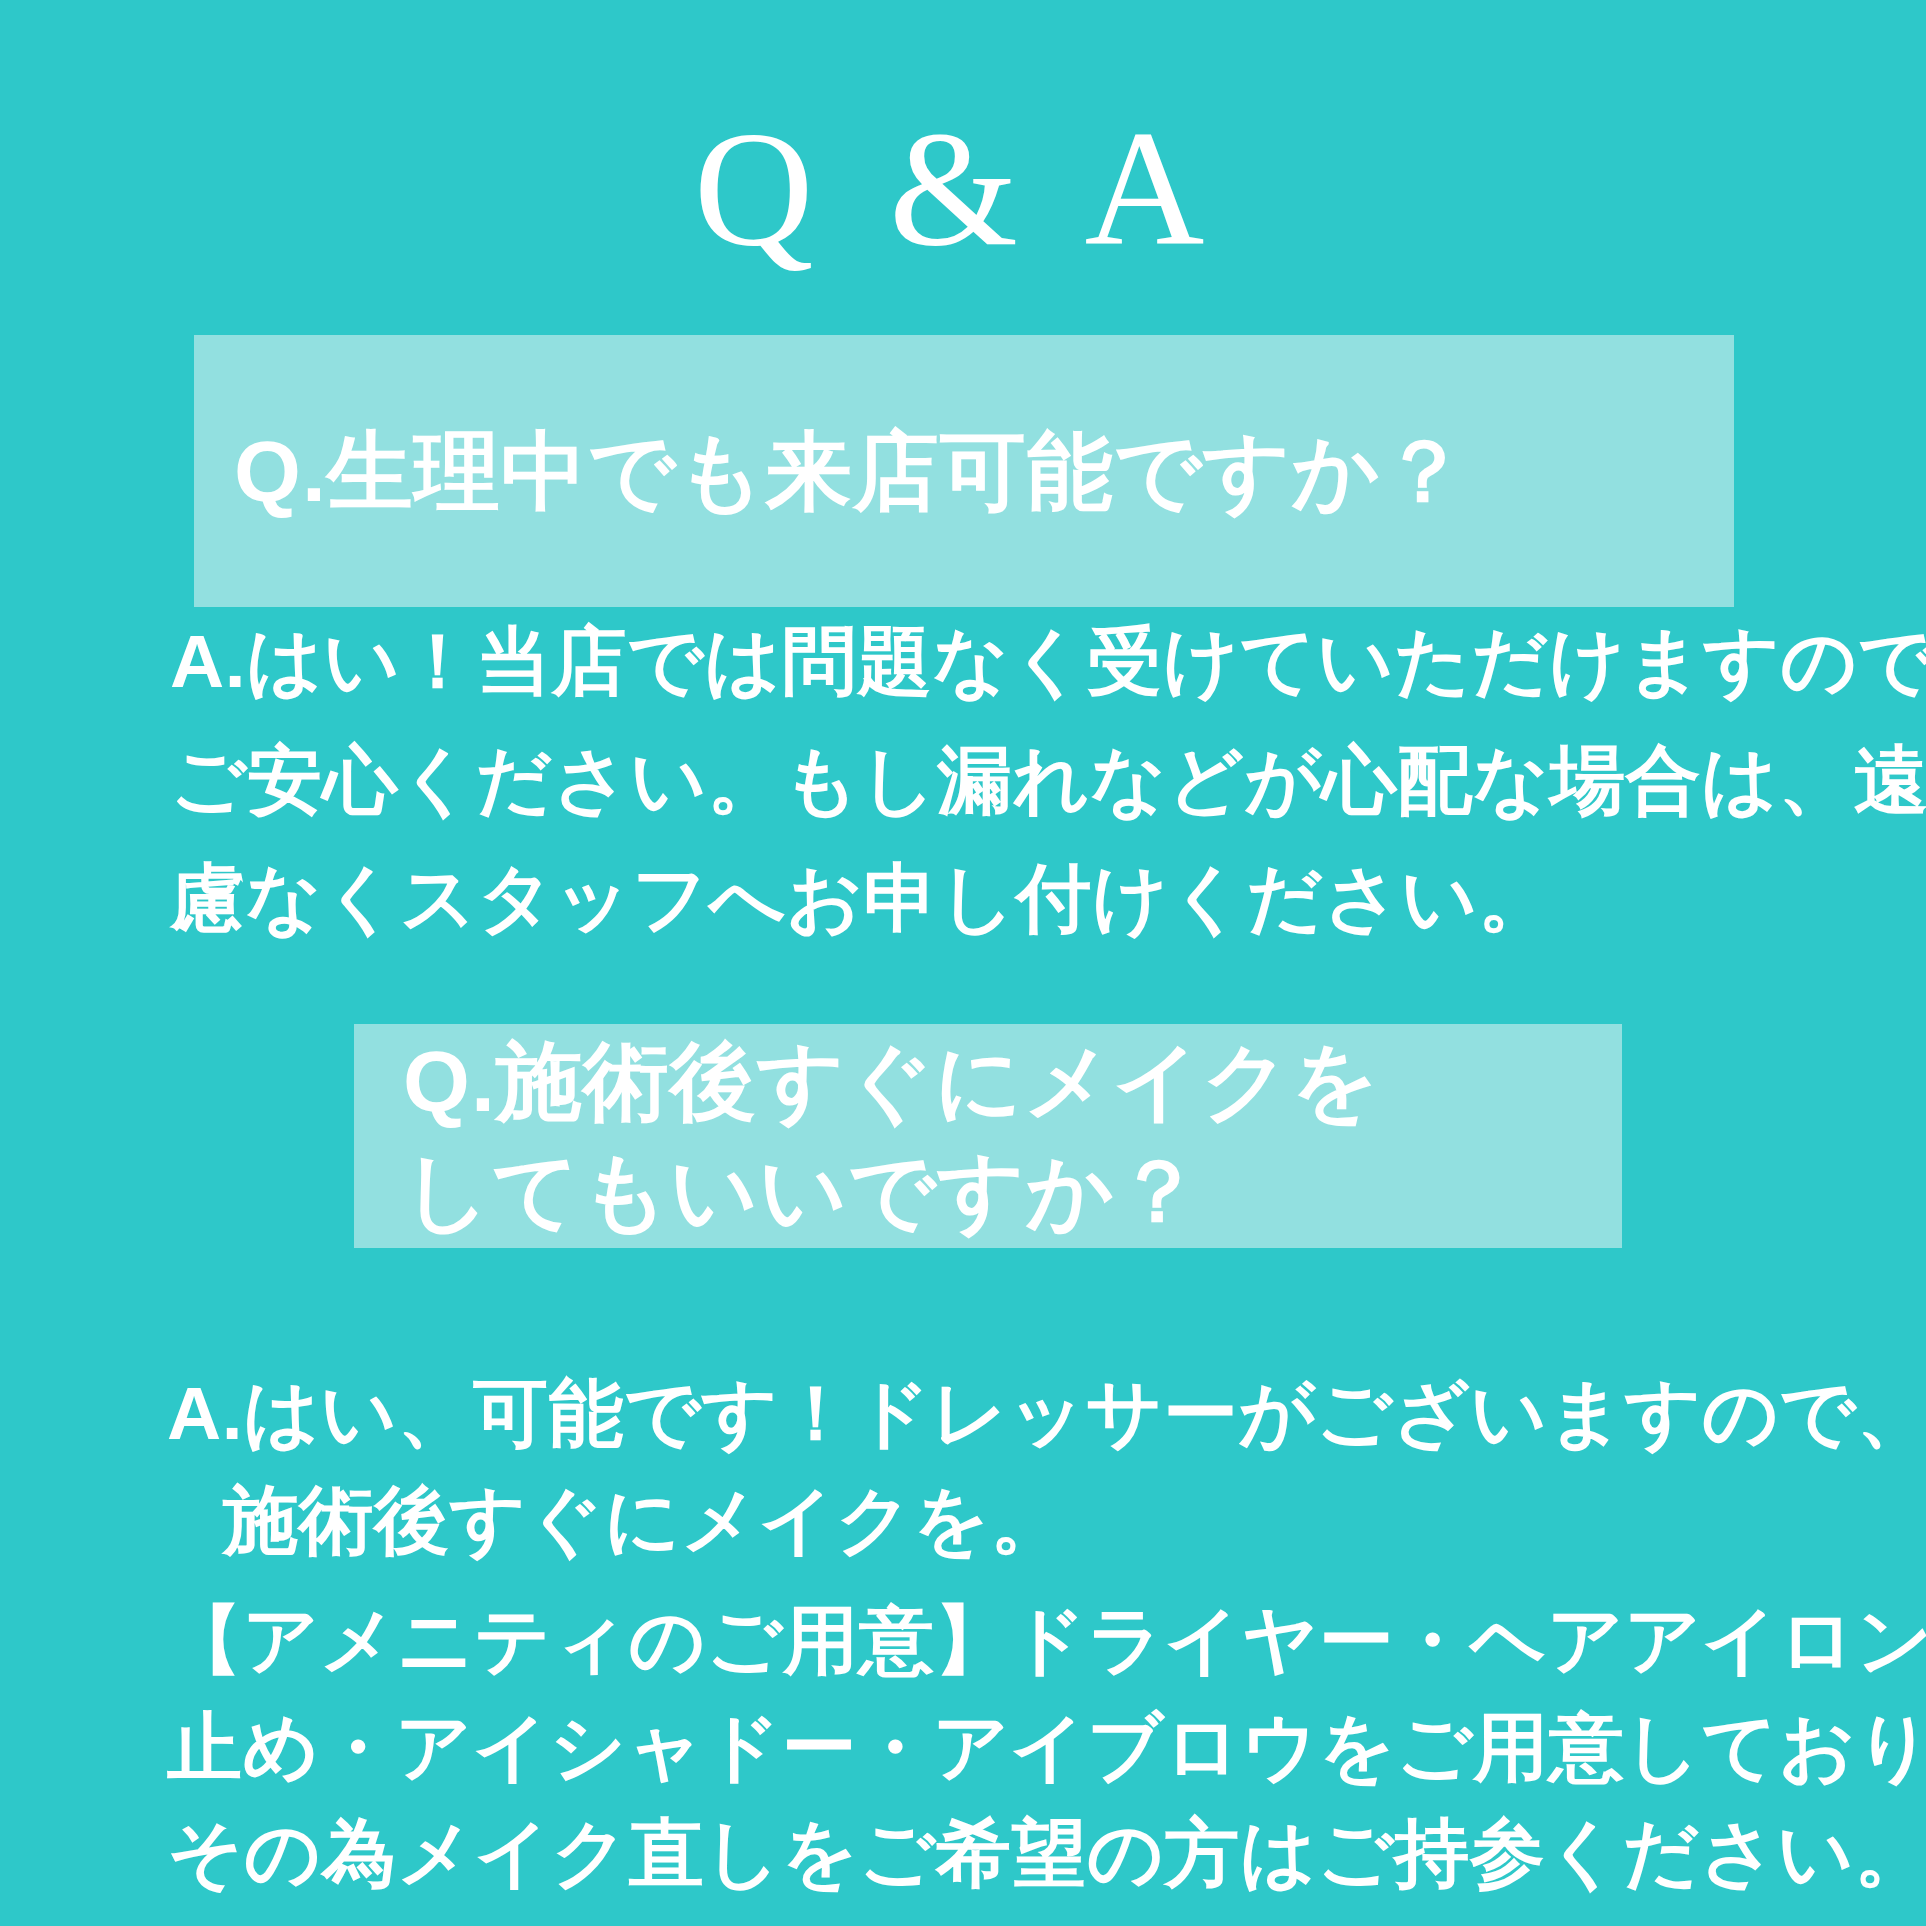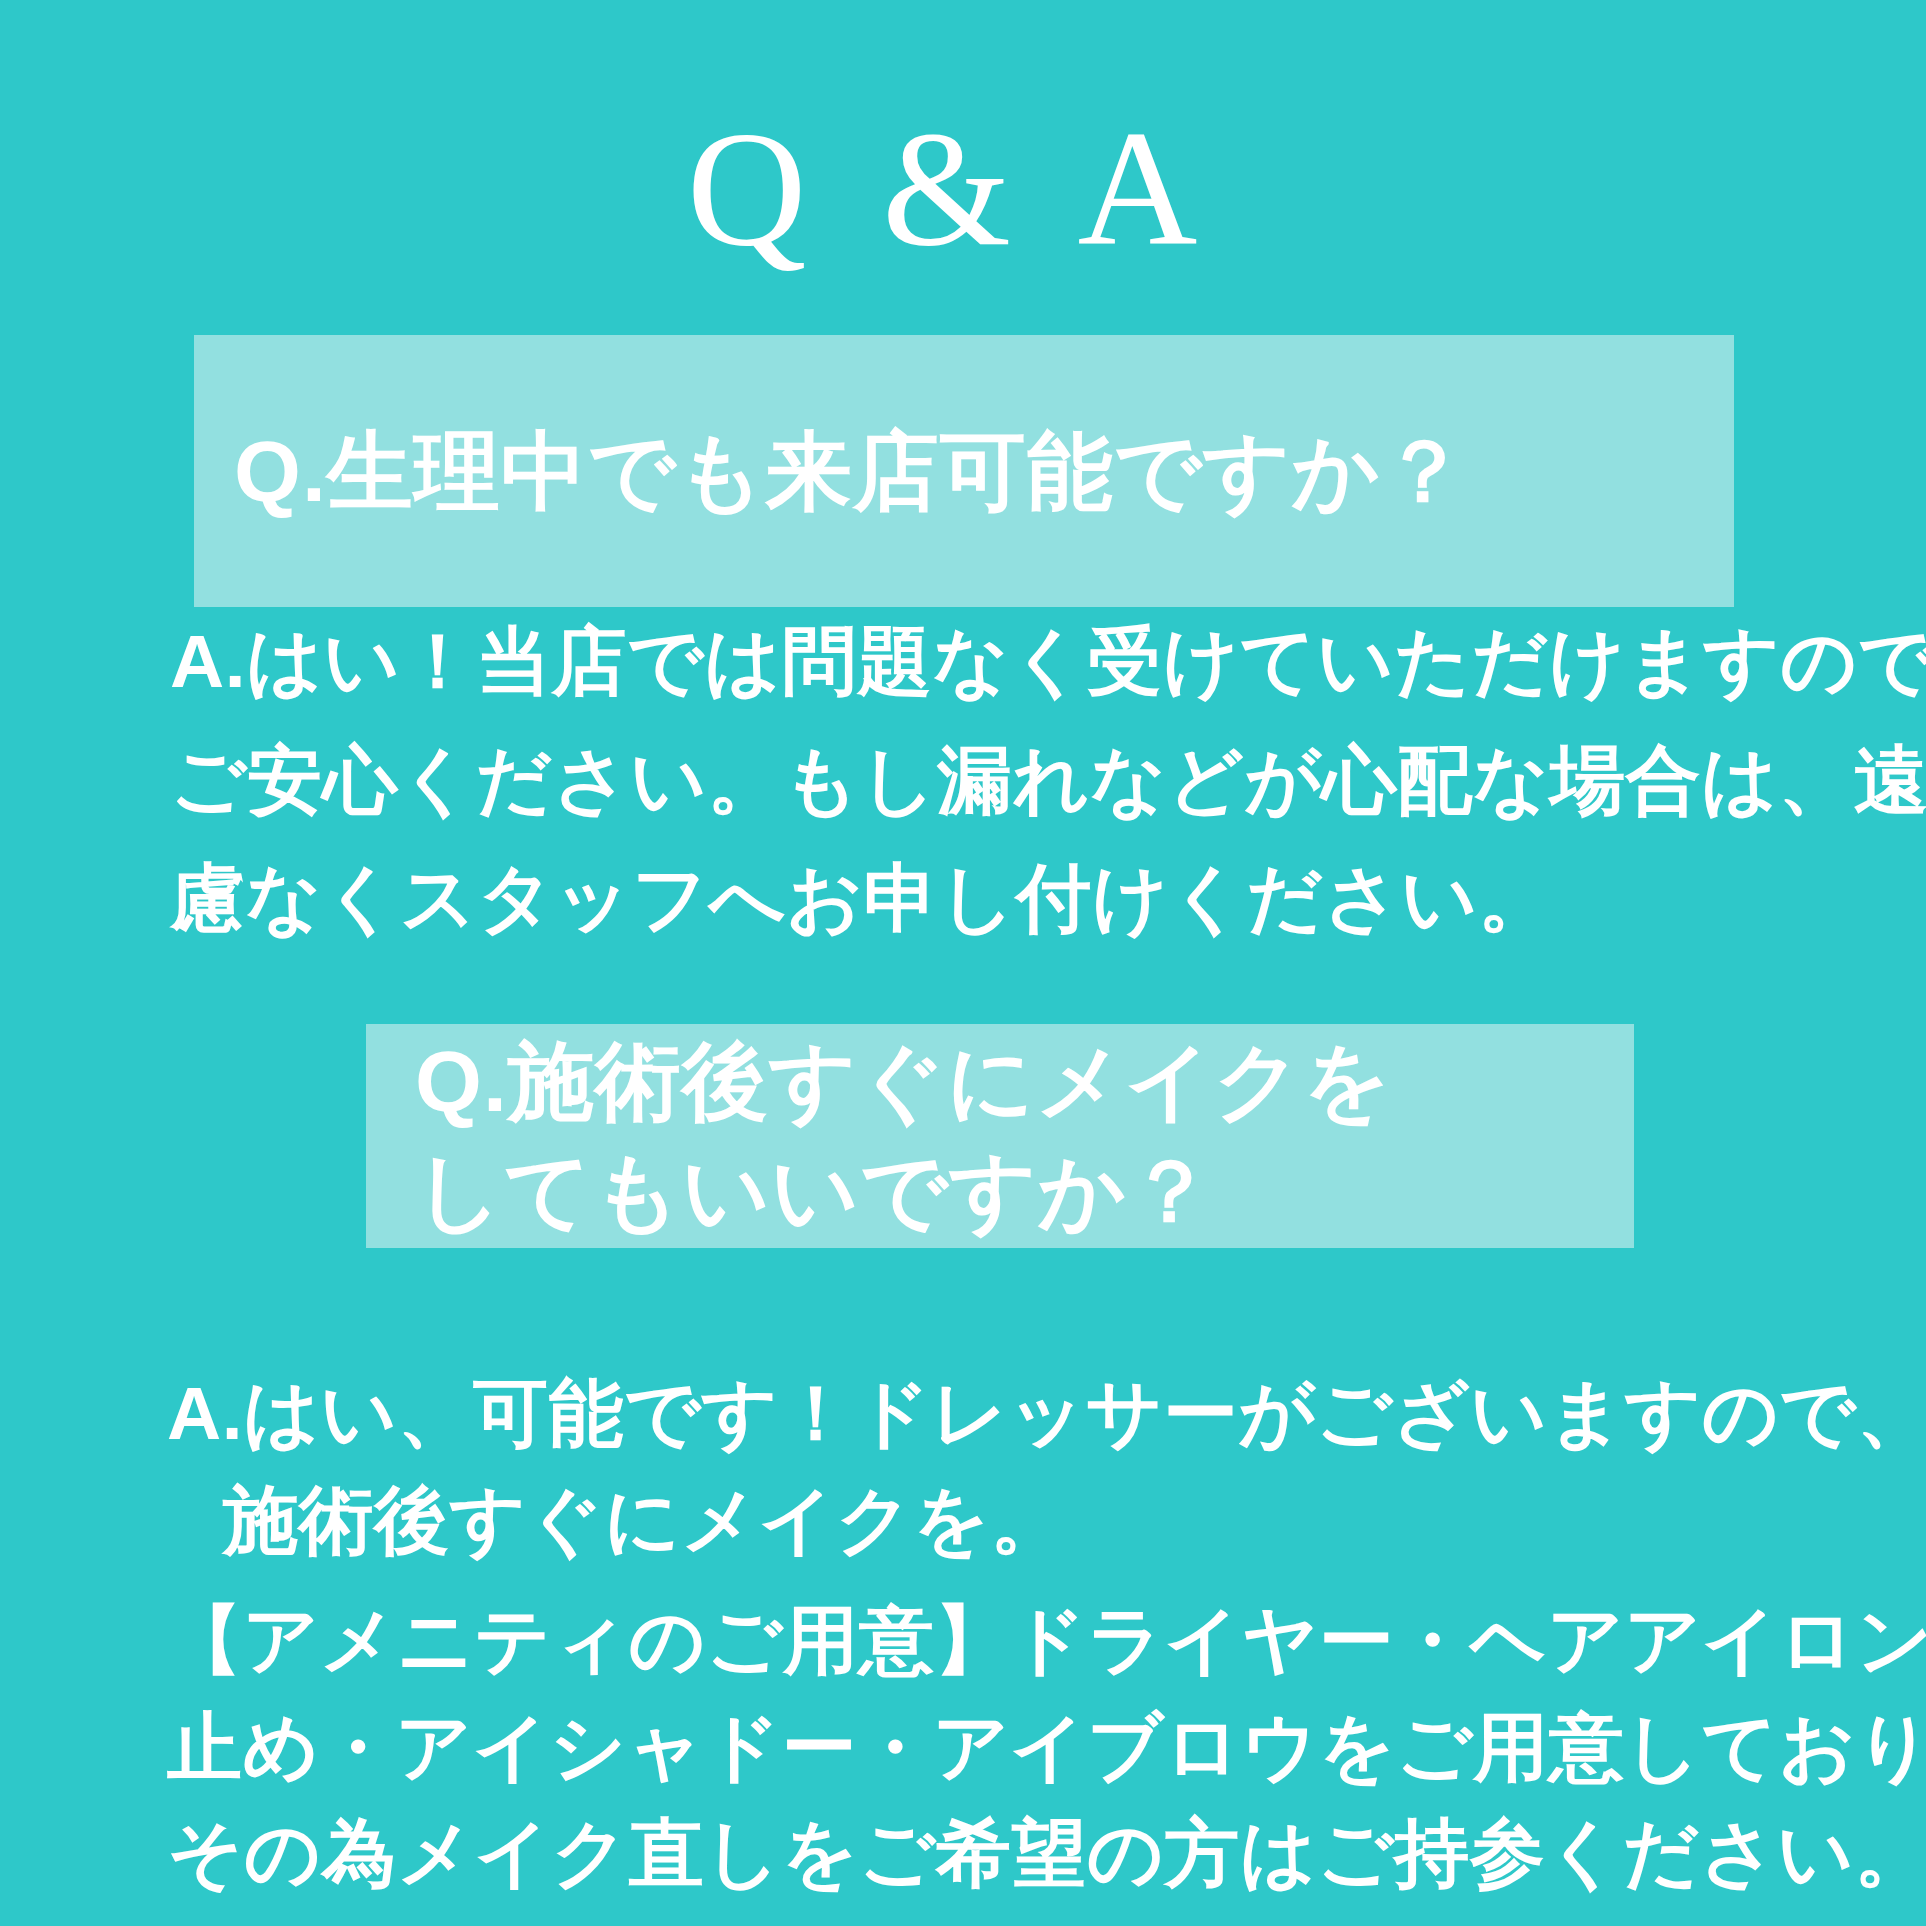--- a/index.html
+++ b/index.html
@@ -20,21 +20,21 @@
     width: 1926px;
     height: 1926px;
     background: #2ec8c9;
     box-sizing: border-box;
   }
 
   
   .title {
     position: absolute;
     top: 105px;
-    left: 8px;
+    left: 15px;
     width: 1885px;
     text-align: center;
     color: #ffffff;
     font-size: 166px;
     line-height: 1.0;
     font-weight: 400;
     letter-spacing: 17px;
     font-family: "Liberation Serif", "DejaVu Serif", serif;
     white-space: nowrap;
   }
@@ -122,21 +122,21 @@
   <div class="q-banner" id="q-banner-1" style="background: rgb(146, 224, 224); color: rgb(255, 255, 255);">
     <div class="q-line">Q.生理中でも来店可能ですか？</div>
   </div>
 
   <div class="answer" id="answer-1" style="color: rgb(255, 255, 255); margin-left: 32px;">
     <div class="a-line">A.はい！当店では問題なく受けていただけますので</div>
     <div class="a-line">ご安心ください。もし漏れなどが心配な場合は、遠</div>
     <div class="a-line">慮なくスタッフへお申し付けください。</div>
   </div>
 
-  <div class="q-banner" id="q-banner-2" style="background: rgb(146, 224, 224); color: rgb(255, 255, 255); margin-left: 12px;">
+  <div class="q-banner" id="q-banner-2" style="background: rgb(146, 224, 224); color: rgb(255, 255, 255);">
     <div class="q-line">Q.施術後すぐにメイクを</div>
     <div class="q-line">してもいいですか？</div>
   </div>
 
   <div class="answer" id="answer-2" style="color: rgb(255, 255, 255);">
     <div class="a-line">A.はい、可能です！ドレッサーがございますので、</div>
     <div class="a-line indent">施術後すぐにメイクを。</div>
     <div class="a-line spaced">【アメニティのご用意】ドライヤー・ヘアアイロン・日焼け</div>
     <div class="a-line">止め・アイシャドー・アイブロウをご用意しております。</div>
     <div class="a-line">その為メイク直しをご希望の方はご持参ください。</div>

